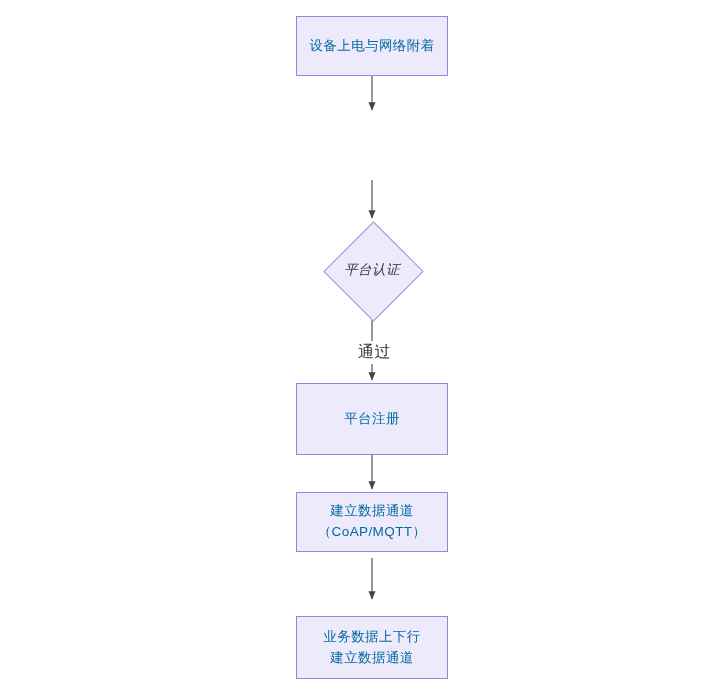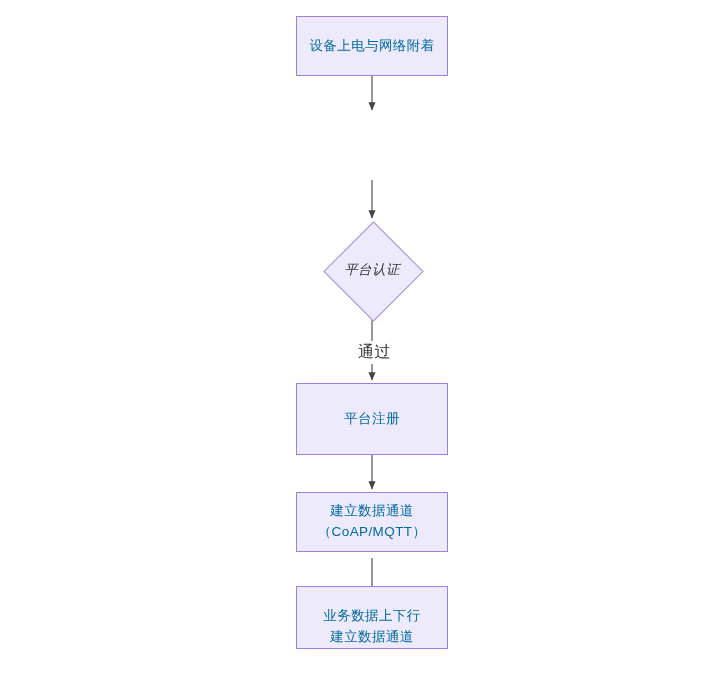--- a/index.html
+++ b/index.html
@@ -128,18 +128,18 @@
 
   <div class="node" style="left:296px; top:383px; width:152px; height:72px;">
     <span class="line1">平台注册</span>
   </div>
 
   <div class="node" style="left:296px; top:492px; width:152px; height:60px;">
     <span class="line1">建立数据通道</span>
     <span class="line2">（CoAP/MQTT）</span>
   </div>
 
-  <div class="node" style="left:296px; top:586px; width:152px; height:63px;justify-content:flex-end;">
+  <div class="node" style="left:296px; top:616px; width:152px; height:63px;">
     <span class="line1">业务数据上下行</span>
     <span class="line2">建立数据通道</span>
   </div>
 
 </div>
 
 </body></html>

